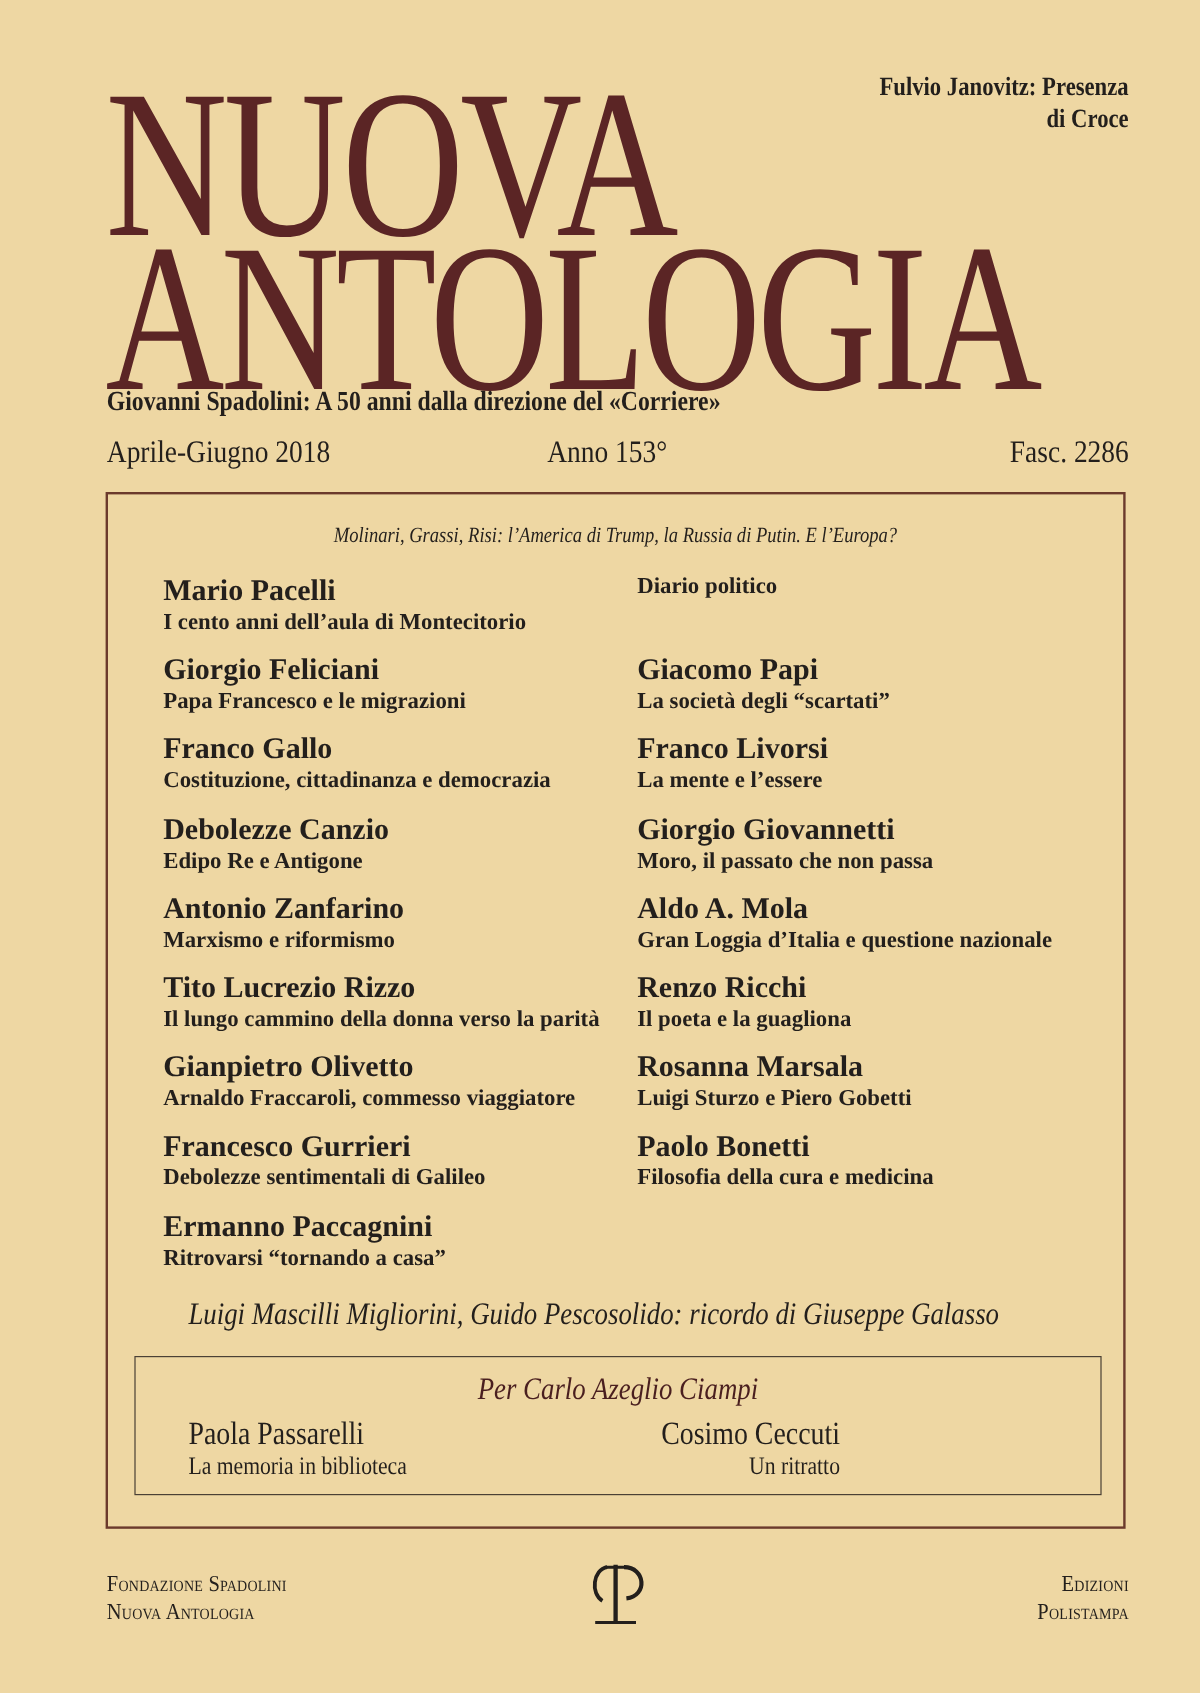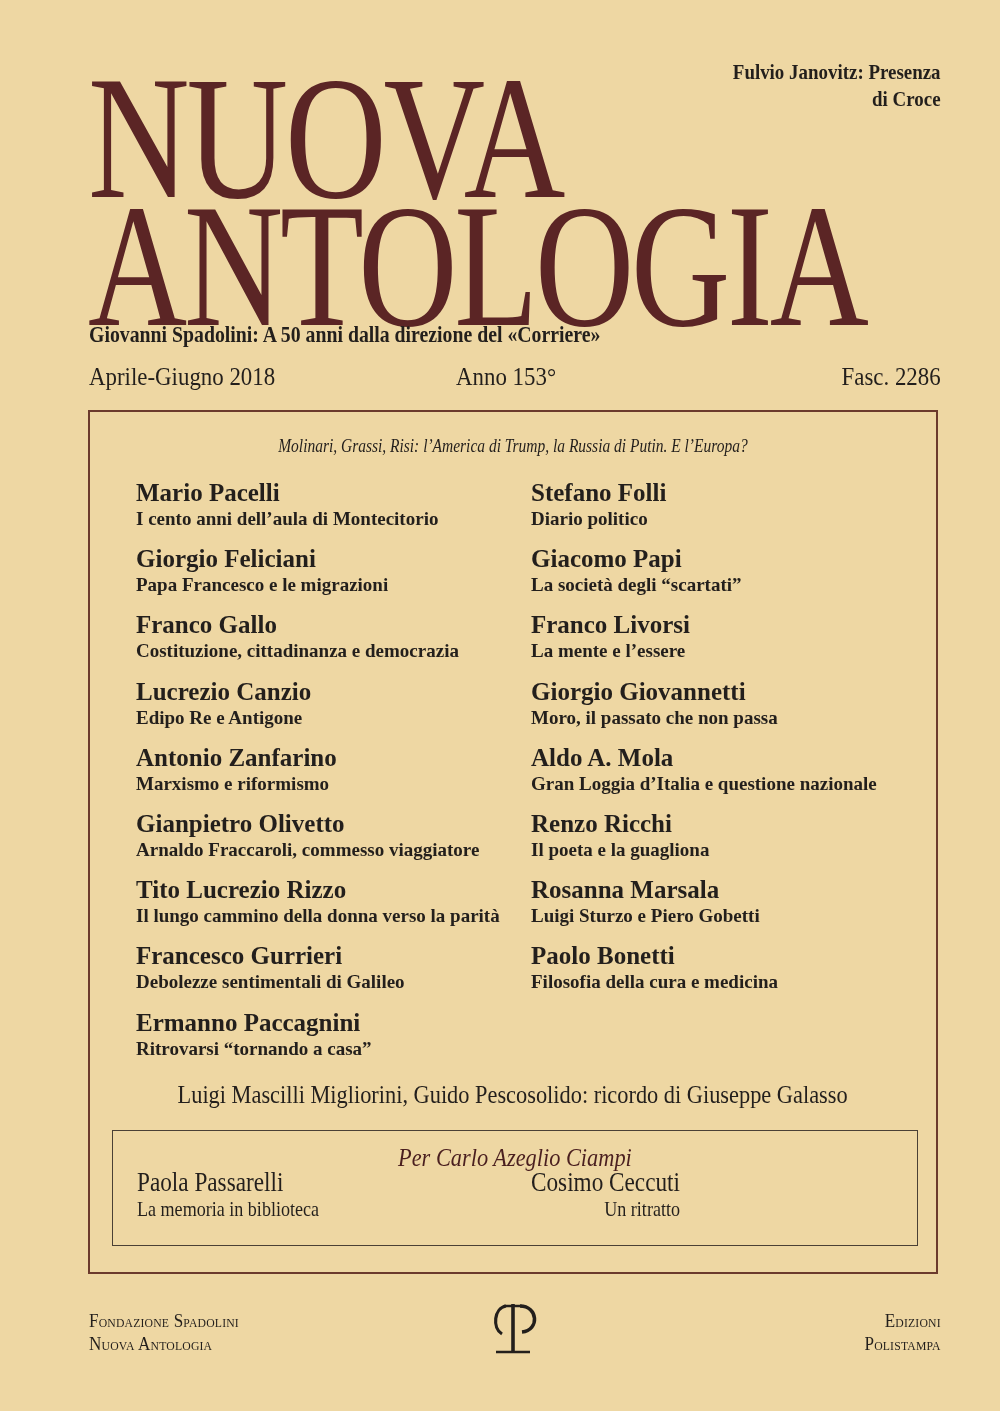--- a/index.html
+++ b/index.html
@@ -47,35 +47,35 @@
     font-style: italic; font-size: 18px;
   }
   #lead-feature span { display: inline-block; transform: scaleX(0.86); }
   .col { top: 66px; width: 400px; }
   #col-left { left: 46px; }
   #col-right { left: 441px; }
   .entry { height: 66.2px; font-weight: bold; }
   .entry .author { font-size: 25px; line-height: 30px; display: block; white-space: nowrap; }
   .entry .title { font-size: 19px; line-height: 22px; display: block; white-space: nowrap; }
   #closing-feature {
-    left: 0; width: 100%; top: 668px; text-align: center;
-    font-size: 26px;
+    left: 0; width: 100%; top: 668px; 
+    font-style: italic; font-size: 26px; padding-left: 12px;
   }
   #closing-feature span { display: inline-block; transform: scaleX(0.86); }
 
   #ciampi-box {
     left: 22px; top: 718px; width: 806px; height: 116px;
     border: 1.5px solid #4a4035; box-sizing: border-box;
   }
   #ciampi-heading {
     left: 0; width: 100%; top: 12px; text-align: center;
     font-style: italic; font-size: 26px; color: #4a1f1f;
   }
   #ciampi-heading span { display: inline-block; transform: scaleX(0.86); }
-  .ciampi-entry { top: 36px; }
+  .ciampi-entry { top: 48px; margin-left: 20px; }
   .ciampi-entry .author { font-size: 27px; line-height: 30px; display:block; transform: scaleX(0.86); transform-origin: left top; white-space: nowrap; }
   .ciampi-entry .title { font-size: 21px; line-height: 24px; display:block; transform: scaleX(0.86); transform-origin: left top; white-space: nowrap; }
   #ciampi-left { left: 24px; }
   #ciampi-right { left: 418px; text-align: right; }
 
   .footer { font-size: 19px; line-height: 23px; font-variant: small-caps; letter-spacing: 0.2px; }
   #footer-left { left: 89px; top: 1309px; transform: scaleX(0.9); transform-origin: left top; }
   #footer-right { right: 59px; top: 1309px; text-align: right; transform: scaleX(0.9); transform-origin: right top; }
   #publisher-logo { left: 484px; top: 1296px; width: 62px; height: 60px; }
 </style>
@@ -108,48 +108,47 @@
       </div>
     <div class="entry">
         <span class="author">Giorgio Feliciani</span>
         <span class="title">Papa Francesco e le migrazioni</span>
       </div>
     <div class="entry">
         <span class="author">Franco Gallo</span>
         <span class="title">Costituzione, cittadinanza e democrazia</span>
       </div>
     <div class="entry">
-        <span class="author">Lucrezio Canzio</span>
+        <span class="author">Debolezze Canzio</span>
         <span class="title">Edipo Re e Antigone</span>
       </div>
     <div class="entry">
         <span class="author">Antonio Zanfarino</span>
         <span class="title">Marxismo e riformismo</span>
       </div>
     <div class="entry">
+        <span class="author">Tito Lucrezio Rizzo</span>
+        <span class="title">Il lungo cammino della donna verso la parità</span>
+      </div>
+    <div class="entry">
         <span class="author">Gianpietro Olivetto</span>
         <span class="title">Arnaldo Fraccaroli, commesso viaggiatore</span>
       </div>
     <div class="entry">
-        <span class="author">Tito Lucrezio Rizzo</span>
-        <span class="title">Il lungo cammino della donna verso la parità</span>
-      </div>
-    <div class="entry">
         <span class="author">Francesco Gurrieri</span>
         <span class="title">Debolezze sentimentali di Galileo</span>
       </div>
     <div class="entry">
         <span class="author">Ermanno Paccagnini</span>
         <span class="title">Ritrovarsi “tornando a casa”</span>
       </div>
   </div>
 
   <div class="abs col" id="col-right">
     <div class="entry">
-        <span class="author">Stefano Folli</span>
         <span class="title">Diario politico</span>
       </div>
     <div class="entry">
         <span class="author">Giacomo Papi</span>
         <span class="title">La società degli “scartati”</span>
       </div>
     <div class="entry">
         <span class="author">Franco Livorsi</span>
         <span class="title">La mente e l’essere</span>
       </div>

